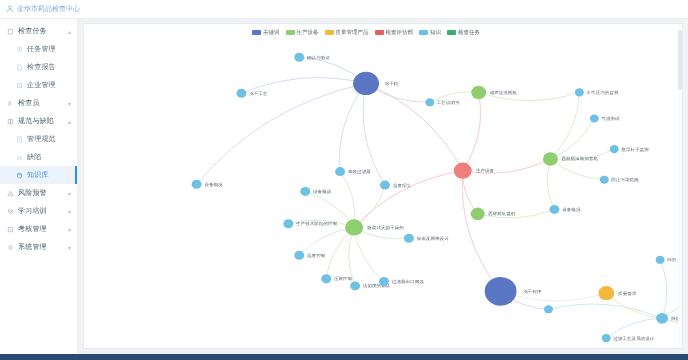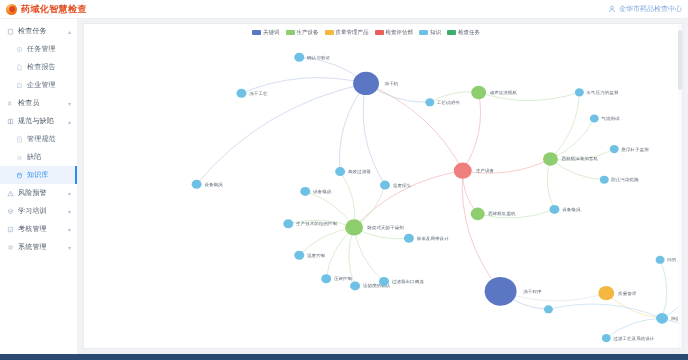--- a/index.html
+++ b/index.html
@@ -84,24 +84,20 @@
   }
   .scrollbar-v i { position:absolute; left:0; top:6px; width:4px; height:60px; background:#e2e6ea; border-radius:2px; display:block;}
   .bottom-bar { height:6px; flex:0 0 6px; background:#2b4a72; }
 </style>
 </head>
 <body>
 
 <div id="app">
 
   <div class="header">
-    <div class="brand">
-      <span class="brand-logo"></span>
-      <span class="brand-title">药域化智慧检查</span>
-    </div>
     <div class="user-area">
       <svg class="user-icon" viewBox="0 0 16 16">
         <circle cx="8" cy="5" r="2.8" fill="none" stroke="currentColor" stroke-width="1.3"></circle>
         <path d="M2.8 14c0-3 2.4-5 5.2-5s5.2 2 5.2 5" fill="none" stroke="currentColor" stroke-width="1.3"></path>
       </svg>
       <span class="user-name">金华市药品检查中心</span>
     </div>
   </div>
 
   <div class="body-row">

